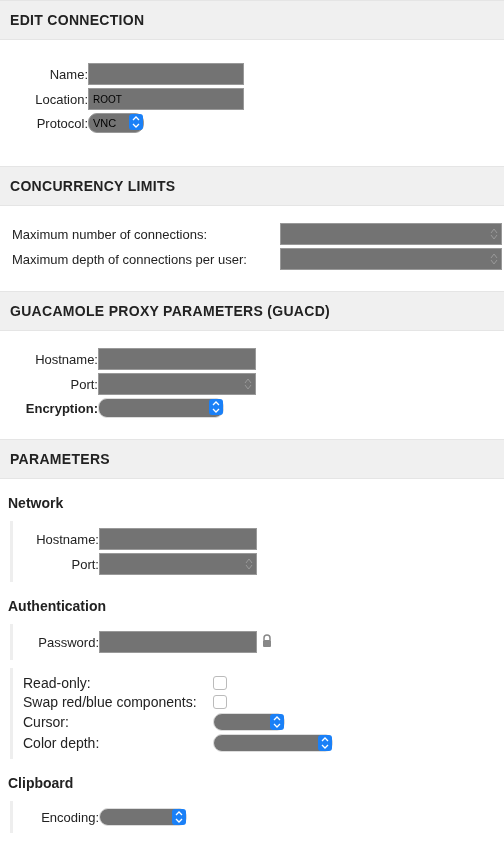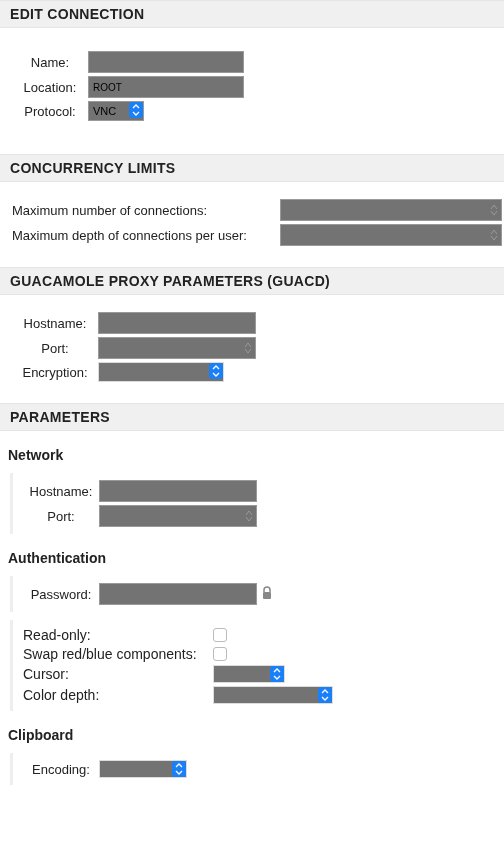--- a/index.html
+++ b/index.html
@@ -1,34 +1,34 @@
 <!DOCTYPE html>
 <html><head>
 <meta charset="utf-8">
 <style>
 * { box-sizing: border-box; margin: 0; padding: 0; }
 body { font-family: -apple-system, BlinkMacSystemFont, "Segoe UI", Helvetica, Arial, sans-serif; font-size: 13px; color: #222; background: #fff; width: 504px; }
-.section-header { background: #f0f0f0; padding: 5px 10px; font-weight: bold; font-size: 14px; letter-spacing: 0.3px; border-top: 1px solid #e5e5e5; border-bottom: 1px solid #e5e5e5; }
+.section-header { background: #f0f0f0; padding: 11px 10px; font-weight: bold; font-size: 14px; letter-spacing: 0.3px; border-top: 1px solid #e5e5e5; border-bottom: 1px solid #e5e5e5; }
 .section-body { padding: 14px 12px 18px 12px; }
 .sub-header { font-weight: bold; font-size: 14px; padding: 8px 10px 8px 8px; }
 .field-group { border-left: 3px solid #eee; padding: 4px 0 4px 10px; margin: 2px 0 8px 10px; }
 .row { display: flex; align-items: center; margin: 3px 0; }
-.label { width: 76px; font-size: 13px; flex-shrink: 0; text-align: center; }
+.label { width: 76px; font-size: 13px; flex-shrink: 0; text-align: right; }
 .label-med { width: 190px; font-size: 14px; flex-shrink: 0; }
 .label-wide { width: 268px; font-size: 13px; flex-shrink: 0; }
 input[type=text], input[type=password] { border: 1px solid #999; padding: 3px 4px; font-size: 12px; height: 22px; background: #737373; }
 .in-wide { width: 156px; }
 .in-wider { width: 158px; }
 .in-222 { width: 222px; }
 .number-wrap { position: relative; display: inline-block; }
 .number-wrap input { padding-right: 16px; }
 .stepper { position: absolute; right: 2px; top: 2px; width: 10px; height: 18px; display: flex; flex-direction: column; justify-content: center; color: #888; }
 .stepper svg { display:block; }
 .select-wrap { position: relative; display: inline-block; }
-.select-wrap input { padding-right: 18px; }
+.select-wrap input { padding-right: 18px; border-radius: 9px; }
 .select-btn-sm { position:absolute; right:1px; top:1px; width:14px; height:16px; background:#1a80f7; border-radius:3px; display:flex; flex-direction:column; justify-content:center; align-items:center; }
 .chk { width:14px; height:14px; border:1px solid #bbb; border-radius:3px; display:inline-block; background:#fff; }
 .lock { color:#888; margin-left:4px; }
 </style>
 </head>
 <body>
 
 <div class="section-header">EDIT CONNECTION</div>
 <div class="section-body">
   <div class="field-group" style="border-left:none; margin-left:0; padding-left:0;">
@@ -101,21 +101,21 @@
           <svg width="8" height="6" viewBox="0 0 8 6">
             <path d="M1 5 L4 1 L7 5" stroke="#999" stroke-width="1" fill="none"></path>
           </svg>
           <svg width="8" height="6" viewBox="0 0 8 6">
             <path d="M1 1 L4 5 L7 1" stroke="#999" stroke-width="1" fill="none"></path>
           </svg>
         </span>
     </span>
   </div>
   <div class="row">
-    <span class="label" style="width:86px;">Encryption:</span>
+    <span class="label" style="width:86px;font-weight:bold;">Encryption:</span>
     <span class="select-wrap">
       <input type="text" style="width: 126px; height: 20px; border-color: rgb(221, 221, 221);" value="">
       <span class="select-btn-sm">
           <svg width="8" height="12" viewBox="0 0 8 12">
             <path d="M1 4 L4 1 L7 4" stroke="#fff" stroke-width="1.3" fill="none"></path>
             <path d="M1 8 L4 11 L7 8" stroke="#fff" stroke-width="1.3" fill="none"></path>
           </svg>
         </span>
     </span>
   </div>

